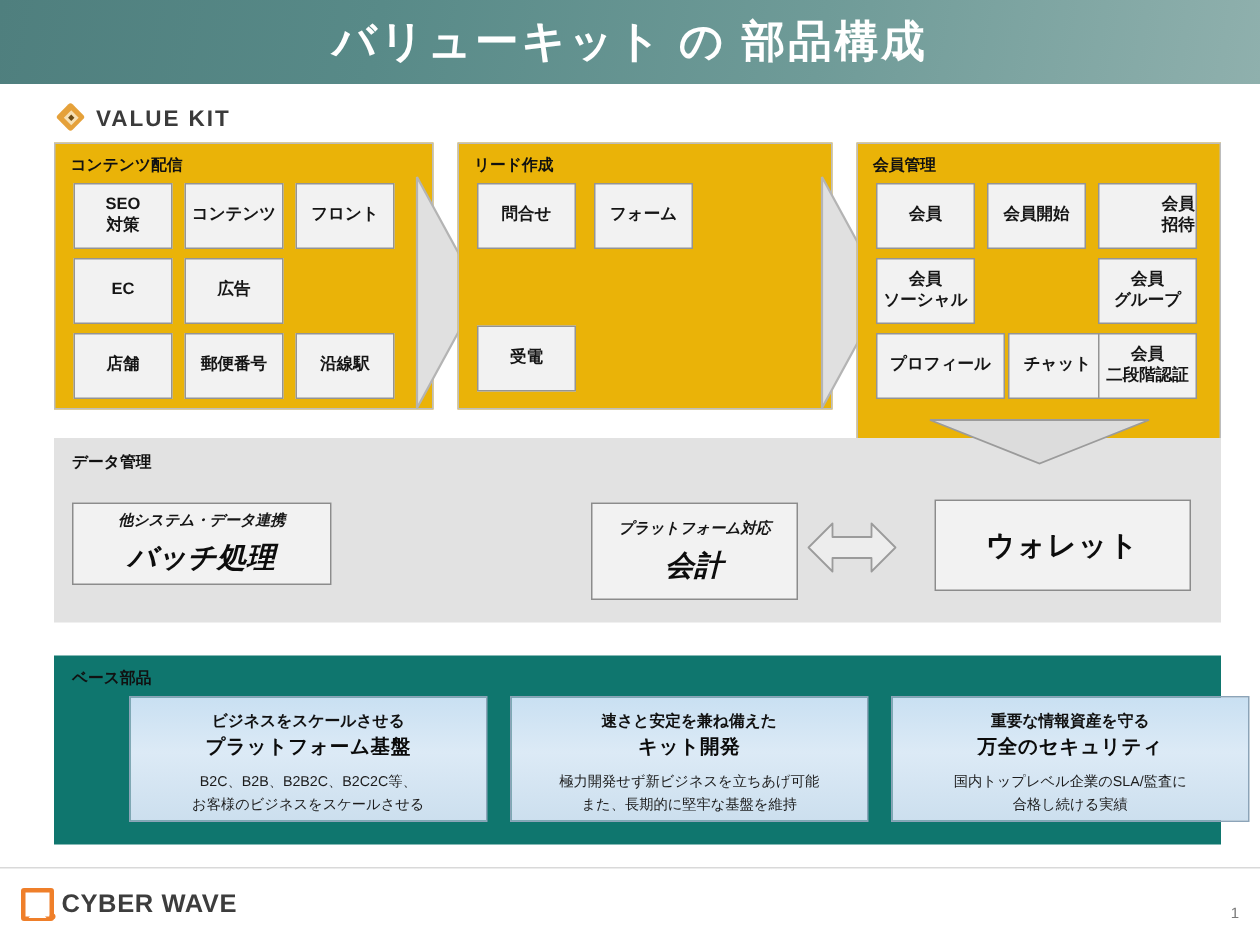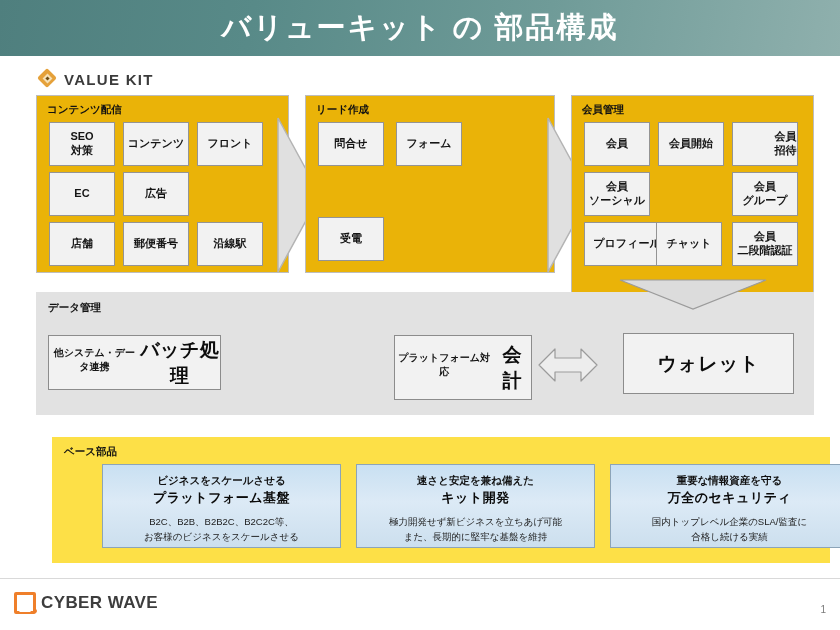--- a/index.html
+++ b/index.html
@@ -121,23 +121,25 @@
     font-size: 10.5px;
     font-weight: bold;
     color: #111;
   }
   .dbox {
     position: absolute;
     background: #f2f2f2;
     border: 1px solid #8c8c8c;
     box-sizing: border-box;
     display: flex;
+    flex-direction: column;
     align-items: center;
     justify-content: center;
     text-align: center;
+    font-style: italic;
   }
   .dbox .cap {
     font-size: 10px;
     font-weight: bold;
     color: #161616;
     margin-bottom: 5px;
   }
   .dbox .big {
     font-size: 19px;
     font-weight: bold;
@@ -159,23 +161,23 @@
     font-size: 19px;
     font-weight: bold;
     letter-spacing: 1px;
     color: #0d0d0d;
     margin-left: 17px;
   }
 
   
   #base-band {
     position: absolute;
-    left: 52px; top: 437px;
+    left: 36px; top: 437px;
     width: 778px; height: 126px;
-    background: #fde047;
+    background: #0f766e;
   }
   #base-band-title {
     position: absolute;
     left: 12px; top: 8px;
     font-size: 10.5px;
     font-weight: bold;
     color: #111;
   }
   .bbox {
     position: absolute;
@@ -311,21 +313,21 @@
 <div class="panel" style="left:571px; top:95px; width:243px; height:313px;">
   <div class="panel-title">会員管理</div>
   <div class="fbox" style="left:12px; top:26px; width:66px; height:44px;">会員</div>
   <div class="fbox" style="left:86px; top:26px; width:66px; height:44px;">会員開始</div>
   <div class="fbox" style="left:160px; top:26px; width:66px; height:44px;padding-left:41px;">会員招待</div>
   <div class="fbox" style="left:12px; top:76px; width:66px; height:44px;">会員
 ソーシャル</div>
   <div class="fbox" style="left:160px; top:76px; width:66px; height:44px;">会員
 グループ</div>
   <div class="fbox" style="left:12px; top:126px; width:86px; height:44px;">プロフィール</div>
-  <div class="fbox" style="left:84px; top:126px; width:66px; height:44px;">チャット</div>
+  <div class="fbox" style="left:100px; top:126px; width:66px; height:44px;">チャット</div>
   <div class="fbox" style="left:160px; top:126px; width:66px; height:44px;">会員
 二段階認証</div>
 </div>
 
 <div id="data-band">
   <div id="data-band-title">データ管理</div>
   <div class="dbox" style="left:12px; top:43px; width:173px; height:55px;">
     <div class="cap">他システム・データ連携</div>
     <div class="big">バッチ処理</div>
   </div>

